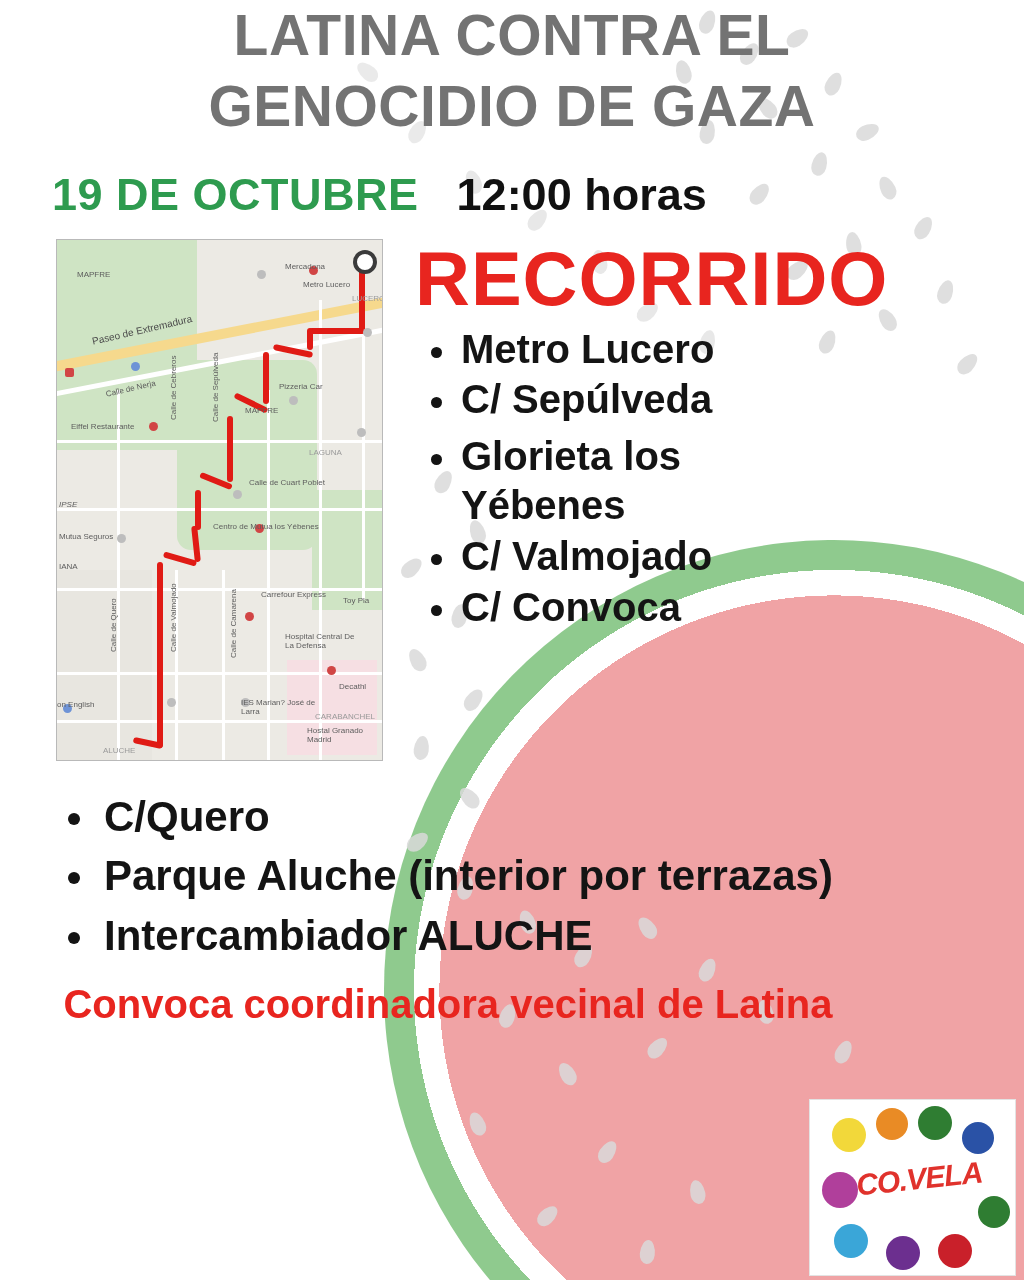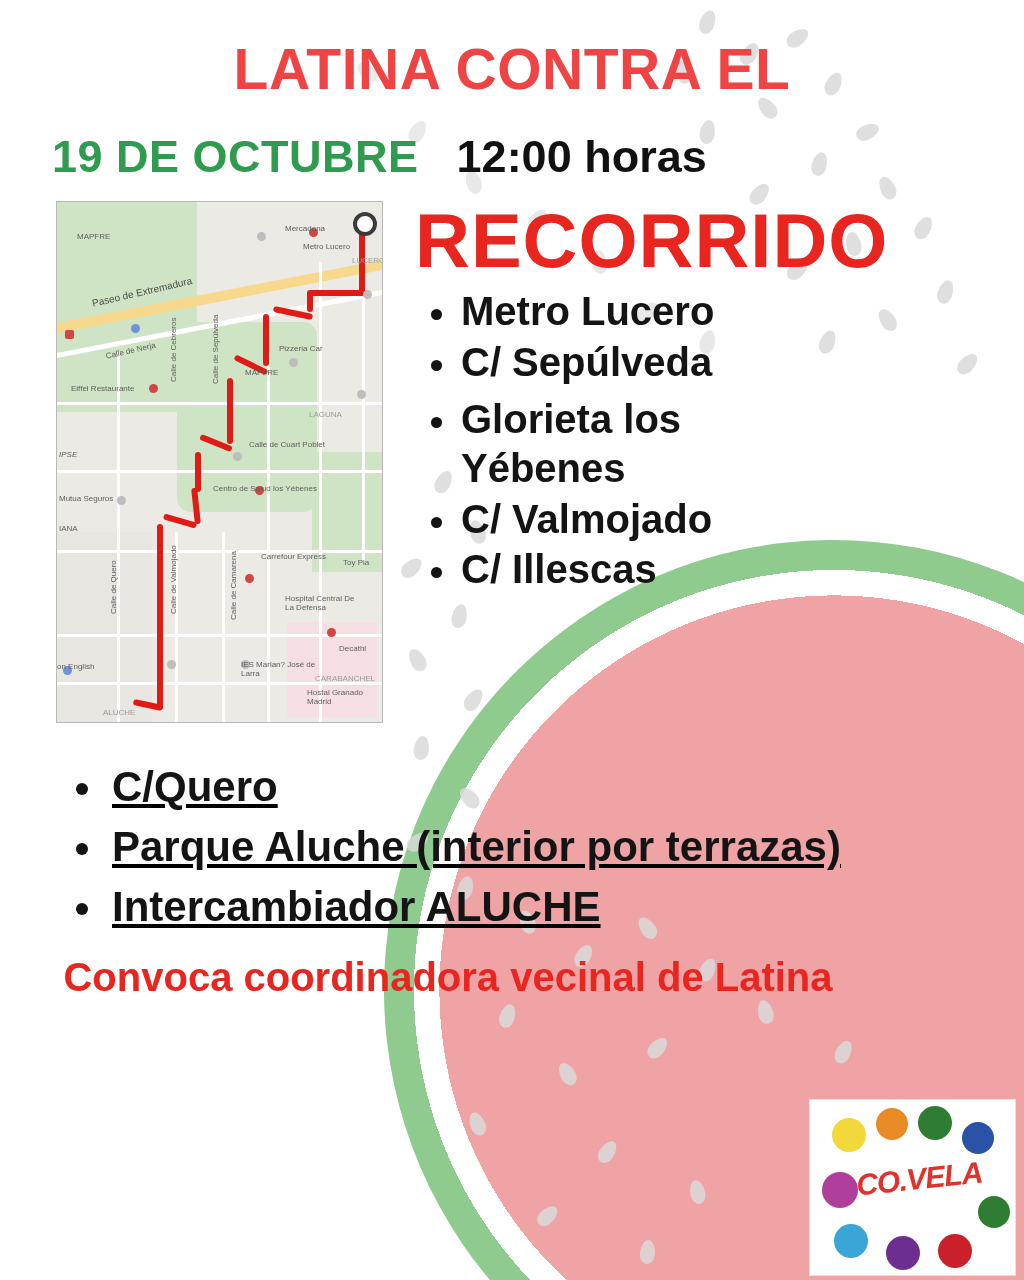--- a/index.html
+++ b/index.html
@@ -36,22 +36,21 @@
 
   
   .page{position:relative;z-index:2;width:1024px;height:1280px;}
 
   .title{
     text-align:center;
     font-weight:bold;
     font-size:57px;
     line-height:1.25;
     letter-spacing:.5px;
-    color:#ef4444;
-    padding-top:34px;
+    color:#737373;
   }
   .title .l2{display:block;}
 
   .daterow{
     display:flex;
     align-items:baseline;
     gap:38px;
     padding:26px 0 0 52px;
   }
   .date{
@@ -143,21 +142,21 @@
     content:"";
     position:absolute;
     left:16px;top:22px;
     width:11px;height:11px;border-radius:50%;
     background:#141414;
   }
 
   .lower{
     padding:18px 0 0 42px;
   }
-  ul.route-list2{list-style:none;margin:16px;padding:0;text-decoration:underline;}
+  ul.route-list2{list-style:none;margin:8px;padding:0;}
   ul.route-list2 li{
     position:relative;
     font-size:42px;
     font-weight:bold;
     color:#141414;
     line-height:1.42;
     padding-left:54px;
   }
   ul.route-list2 li::before{
     content:"";
@@ -254,20 +253,21 @@
     <div class="seed" style="left:592px;top:250px;transform:rotate(-8deg);opacity:.6;"></div>
     <div class="seed" style="left:640px;top:300px;transform:rotate(52deg);opacity:.6;"></div>
     <div class="seed" style="left:700px;top:330px;transform:rotate(14deg);opacity:.6;"></div>
   </div>
 </div>
 
 <div class="page">
 
   <div class="title">
     <span class="l1">LATINA CONTRA EL</span>
+    <span class="l2">GENOCIDIO DE GAZA</span>
   </div>
 
   <div class="daterow">
     <div class="date">19 DE OCTUBRE</div>
     <div class="time">12:00 horas</div>
   </div>
 
   <div class="mid">
 
     <div class="map">
@@ -329,22 +329,22 @@
       <div class="mlabel" style="left:250px;top:54px;color:#9a9a9a;padding-left:45px;">LUCERO</div>
       <div class="mlabel rot14" style="left:34px;top:96px;font-size:10px;color:#4b4b4b;">Paseo de Extremadura</div>
       <div class="mlabel rot14" style="left:48px;top:150px;">Calle de Nerja</div>
       <div class="mlabel rot" style="left:112px;top:180px;">Calle de Cebreros</div>
       <div class="mlabel rot" style="left:154px;top:182px;">Calle de Sepúlveda</div>
       <div class="mlabel" style="left:222px;top:142px;">Pizzeria Car</div>
       <div class="mlabel" style="left:188px;top:166px;">MAPFRE</div>
       <div class="mlabel" style="left:14px;top:182px;">Eiffel Restaurante</div>
       <div class="mlabel" style="left:252px;top:208px;color:#9a9a9a;">LAGUNA</div>
       <div class="mlabel" style="left:192px;top:238px;">Calle de Cuart Poblet</div>
-      <div class="mlabel" style="left:2px;top:248px;font-style:italic;">IPSE</div>
-      <div class="mlabel" style="left:156px;top:282px;">Centro de Salud los Yébenes</div>
+      <div class="mlabel" style="left:2px;top:260px;font-style:italic;">IPSE</div>
+      <div class="mlabel" style="left:156px;top:282px;">Centro de Mutua los Yébenes</div>
       <div class="mlabel" style="left:2px;top:292px;">Mutua Seguros</div>
       <div class="mlabel" style="left:2px;top:322px;">IANA</div>
       <div class="mlabel rot" style="left:112px;top:412px;">Calle de Valmojado</div>
       <div class="mlabel rot" style="left:172px;top:418px;">Calle de Camarena</div>
       <div class="mlabel rot" style="left:52px;top:412px;">Calle de Quero</div>
       <div class="mlabel" style="left:204px;top:350px;">Carrefour Express</div>
       <div class="mlabel" style="left:286px;top:356px;">Toy Pla</div>
       <div class="mlabel" style="left:228px;top:392px;width:80px;white-space:normal;">Hospital Central De La Defensa</div>
       <div class="mlabel" style="left:282px;top:442px;">Decathl</div>
       <div class="mlabel" style="left:0px;top:460px;">on English</div>
@@ -354,21 +354,21 @@
       <div class="mlabel" style="left:46px;top:506px;color:#9a9a9a;">ALUCHE</div>
     </div>
 
     <div class="recol">
       <div class="recorrido-title">RECORRIDO</div>
       <ul class="route-list">
         <li>Metro Lucero</li>
         <li>C/ Sepúlveda</li>
         <li style="max-width:330px;margin-top:8px;">Glorieta los Yébenes</li>
         <li>C/ Valmojado</li>
-        <li>C/ Illescas</li>
+        <li>C/ Convoca</li>
       </ul>
     </div>
   </div>
 
   <div class="lower">
     <ul class="route-list2">
       <li>C/Quero</li>
       <li>Parque Aluche (interior por terrazas)</li>
       <li>Intercambiador ALUCHE</li>
     </ul>

